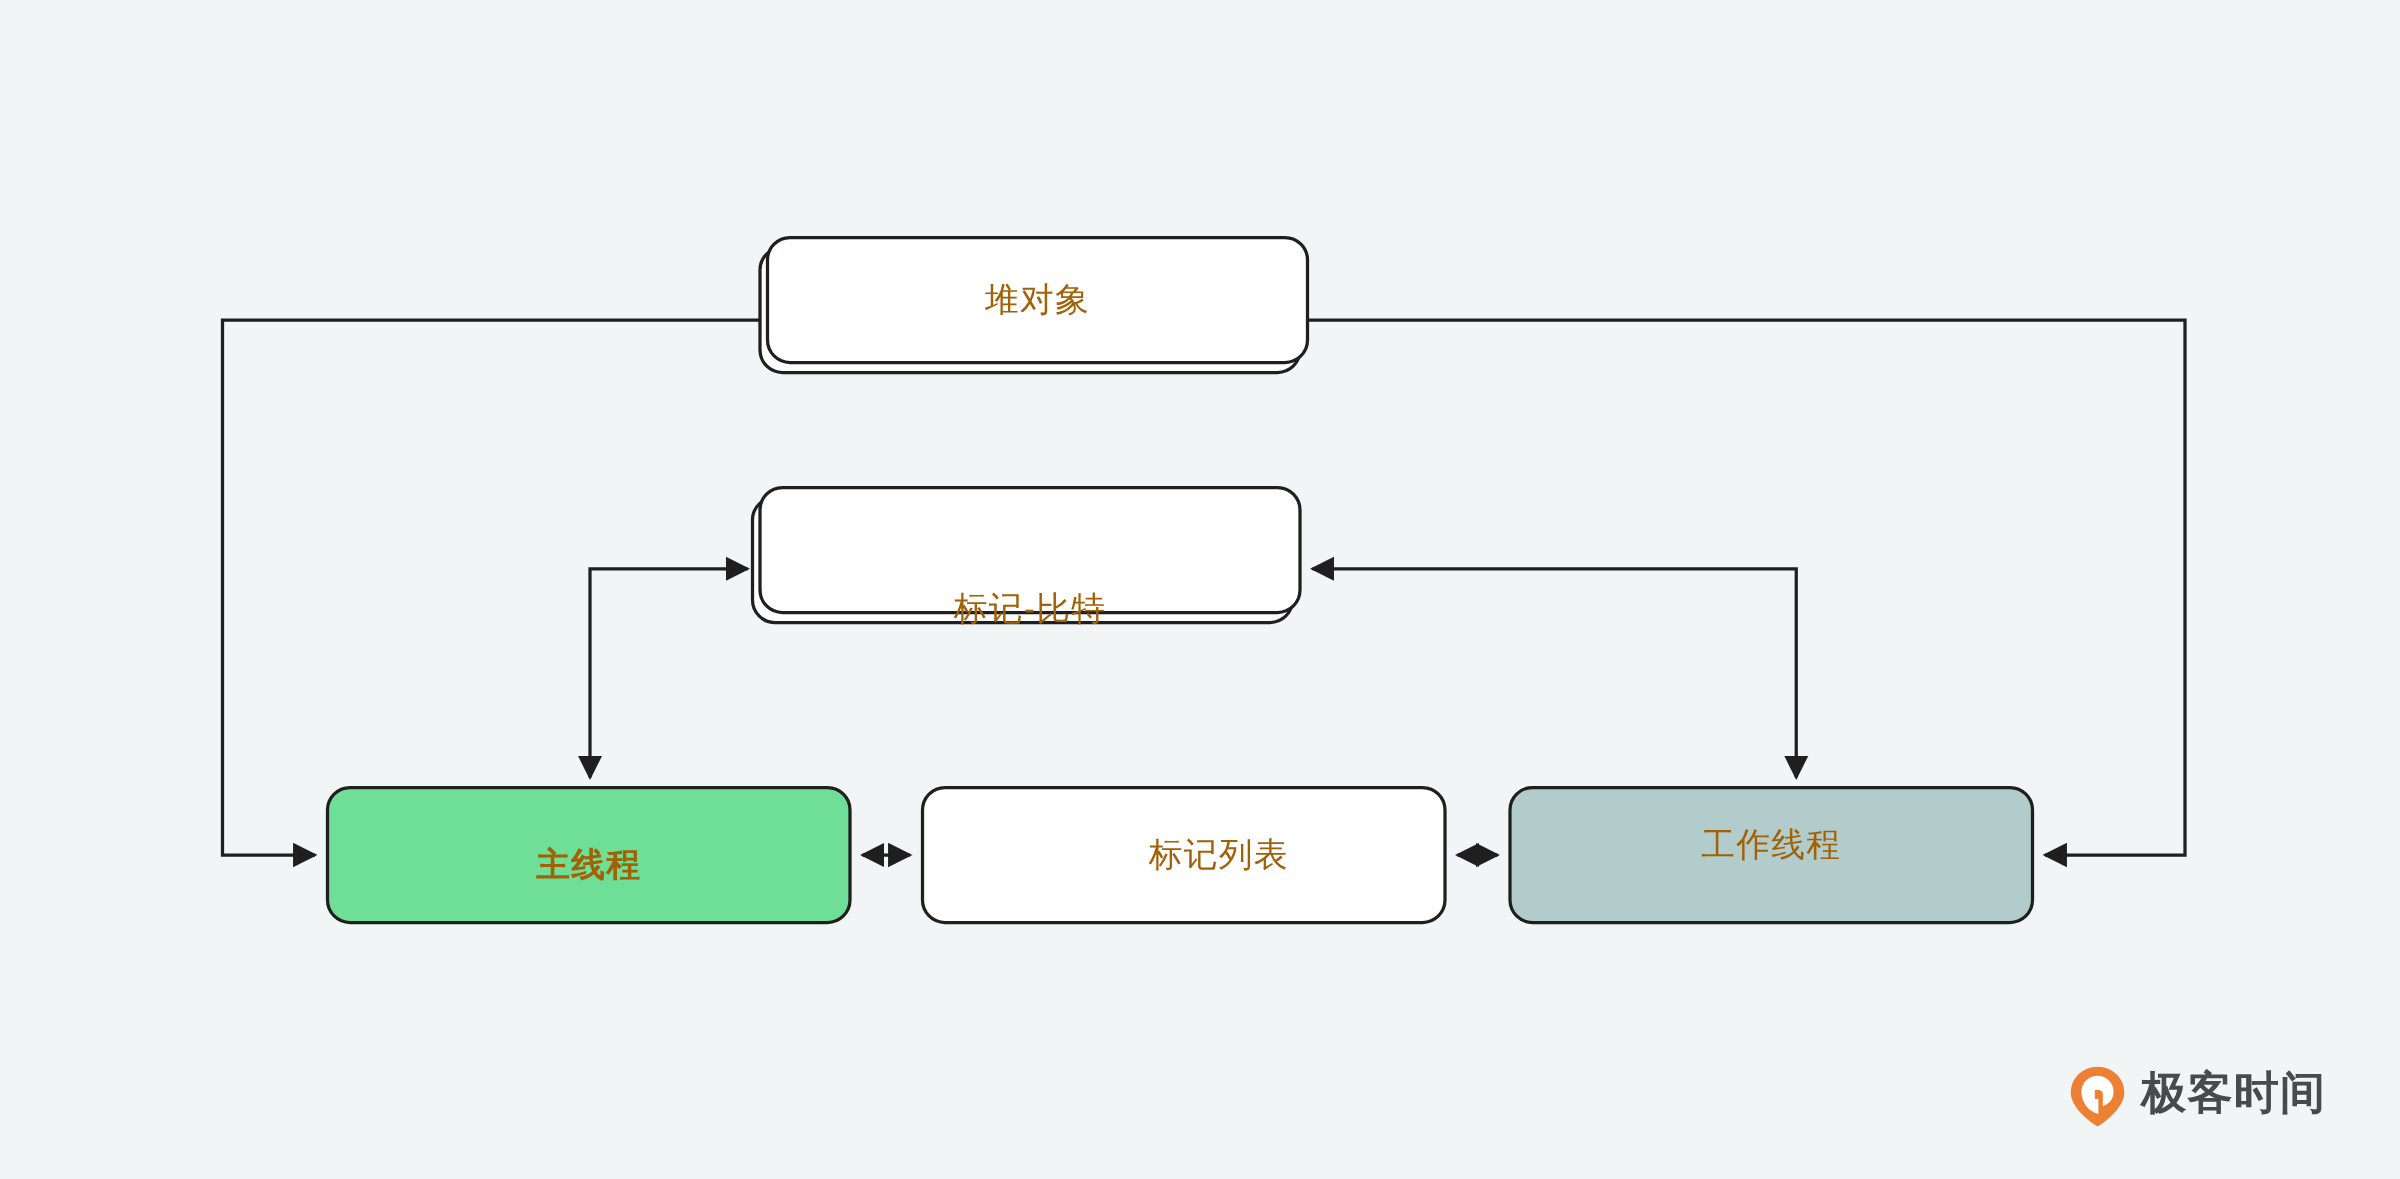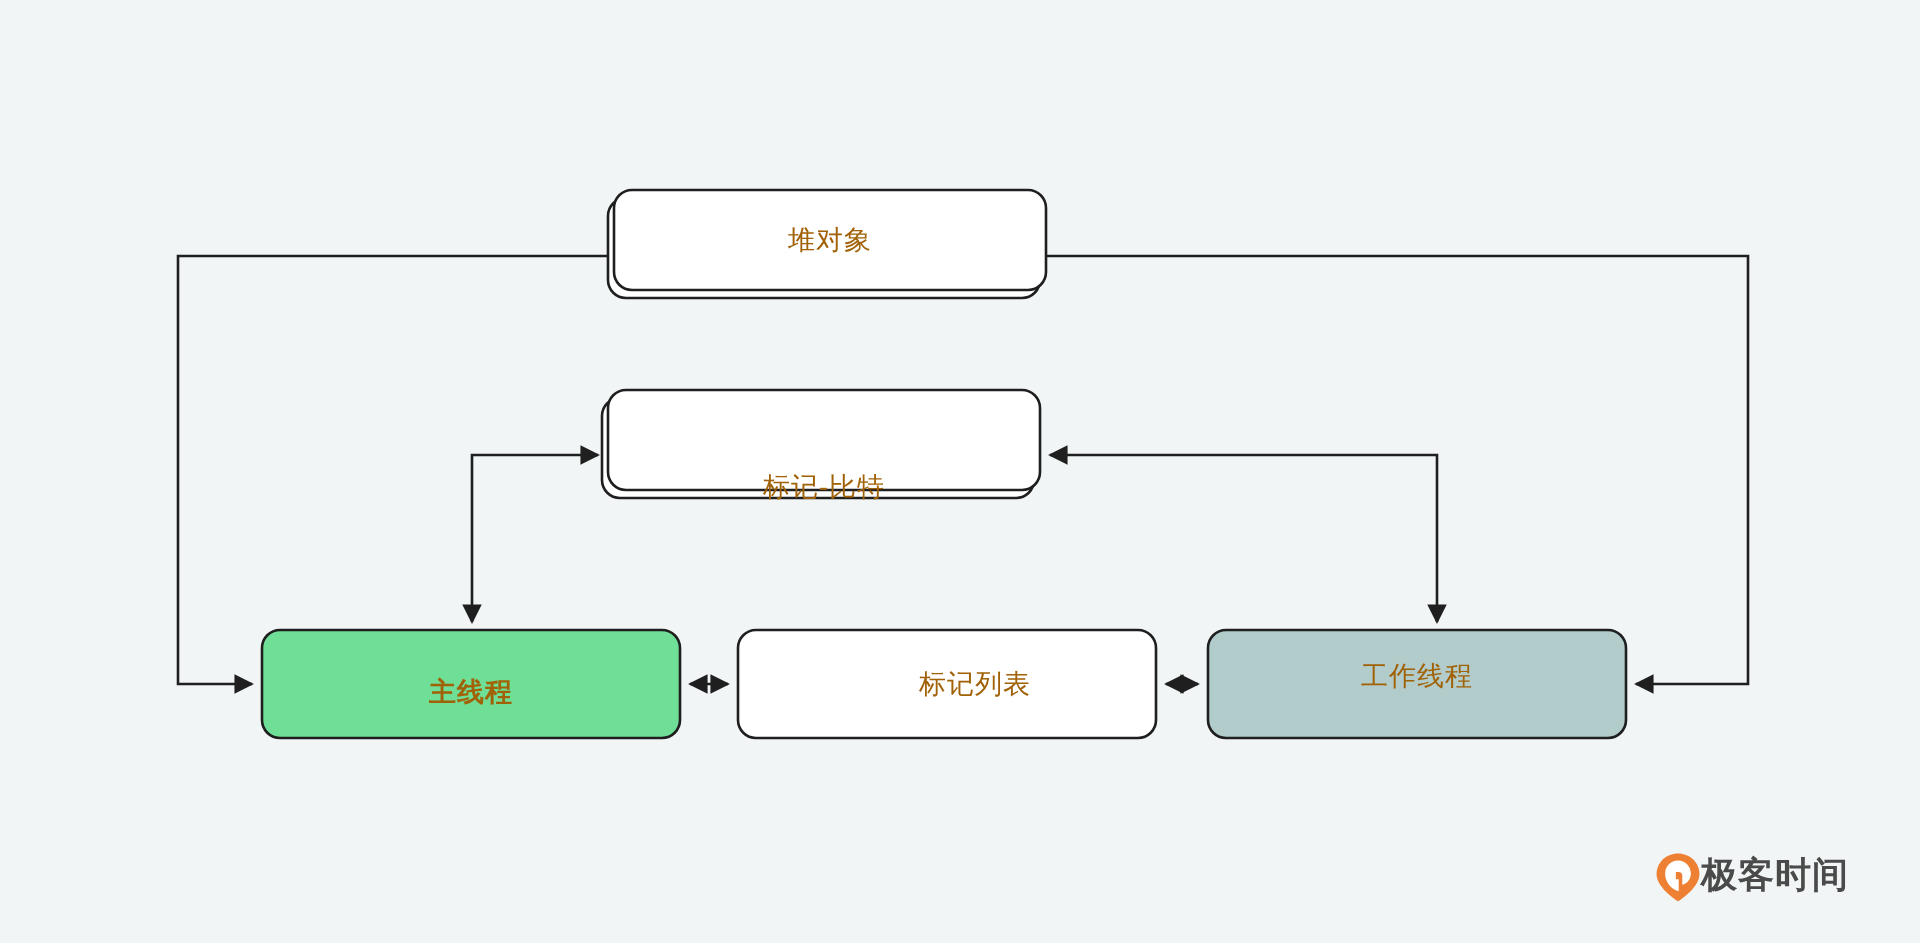--- a/index.html
+++ b/index.html
@@ -35,20 +35,21 @@
     letter-spacing: 1px;
     pointer-events: none;
     white-space: nowrap;
   }
   .brand {
     position: absolute;
     left: 1655px;
     top: 852px;
     display: flex;
     align-items: center;
+    gap: 12px;
   }
   .brand-mark {
     width: 46px;
     height: 46px;
     position: relative;
   }
   .brand-text {
     font-size: 36px;
     color: #4a4a4a;
     font-family: "DejaVu Sans", "Liberation Sans", sans-serif;

